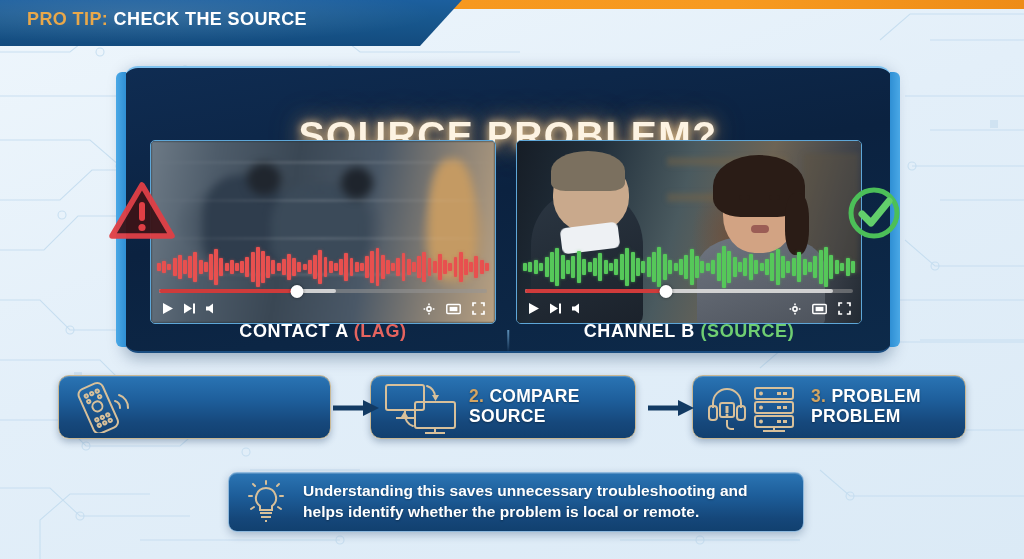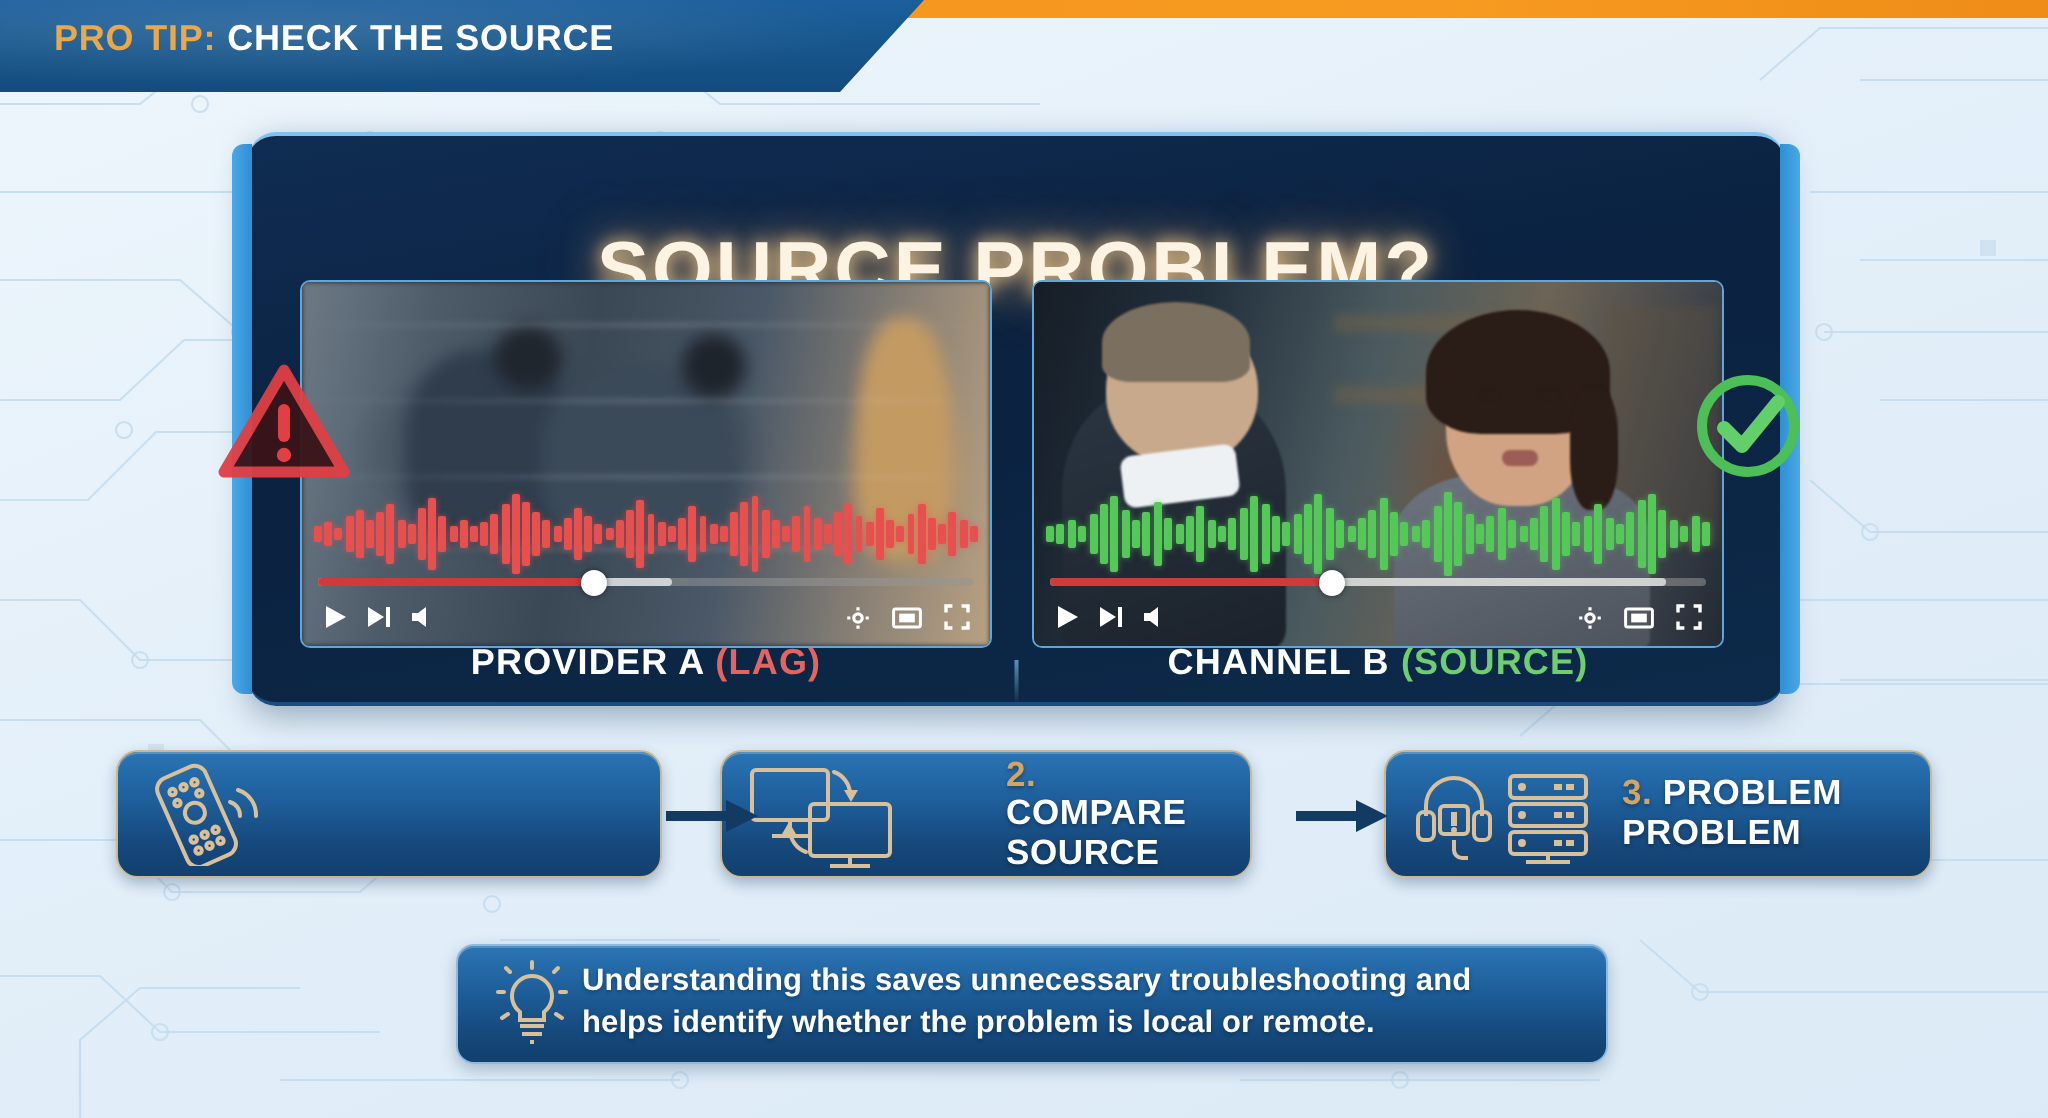--- a/index.html
+++ b/index.html
@@ -156,21 +156,21 @@
   
   .step {
     position:absolute; top:375px; height:64px;
     border-radius:11px;
     background:linear-gradient(180deg,#2a74b4 0%,#1e5f9c 38%,#16487c 75%,#12406f 100%);
     border:1.5px solid #c9b894;
     box-shadow:0 3px 7px rgba(20,50,90,.30), inset 0 1px 0 rgba(255,255,255,.22);
     display:flex; align-items:center; padding:0 12px;
   }
   #step-1 { left:58px;  width:273px; }
-  #step-2 { left:360px; width:266px;gap:44px; }
+  #step-2 { left:370px; width:266px; }
   #step-3 { left:692px; width:274px; }
 
   .step-icon { flex:0 0 auto; display:flex; align-items:center; justify-content:center; }
   .step-text {
     margin-left:10px; color:#ffffff;
     font-size:17.5px; font-weight:bold; line-height:1.12; letter-spacing:.3px;
     text-shadow:0 1px 2px rgba(0,0,0,.35);
   }
   .step-num { color:#d3a563; }
 
@@ -181,21 +181,21 @@
   
   #tip-bar {
     position:absolute; left:228px; top:472px; width:576px; height:60px;
     border-radius:9px;
     background:linear-gradient(180deg,#2b75b4 0%,#1d5d99 40%,#15477a 78%,#11406f 100%);
     border:1px solid #8fb9dd;
     box-shadow:0 3px 8px rgba(20,50,90,.28), inset 0 1px 0 rgba(255,255,255,.2);
     display:flex; align-items:center; padding:0 16px;
   }
   #tip-text {
-    margin-left:4px; color:#ffffff;
+    margin-left:16px; color:#ffffff;
     font-size:15.5px; line-height:1.35; font-weight:bold; letter-spacing:.05px;
     text-shadow:0 1px 2px rgba(0,0,0,.3);
   }
 </style>
 </head>
 <body>
 
 <div id="bg-gradient"></div>
 <svg id="bg-circuit" viewBox="0 0 1024 559" preserveAspectRatio="none">
   <g stroke="#c3dcef" stroke-width="1.1" fill="none" opacity=".85">
@@ -405,21 +405,21 @@
 
   <svg id="warn-icon" viewBox="0 0 68 62">
     <g filter="none">
       <path d="M34 5 L64 56 H4 Z" fill="#3a1418" stroke="#e03f45" stroke-width="5.5" stroke-linejoin="round" opacity=".95"></path>
       <rect x="31" y="22" width="6" height="19" rx="3" fill="#e03f45"></rect>
       <circle cx="34" cy="47.5" r="3.6" fill="#e03f45"></circle>
     </g>
   </svg>
 
   <div class="chan-label" id="chan-a-label">
-    <span>PROVIDER A</span>
+    <span>CONTACT A</span>
     <span class="chan-lag">(LAG)</span>
   </div>
 
   <div class="video-card" id="video-b">
     <div class="vid-scene scene-b">
       <div class="blurlayer">
         <div class="shelf" style="left:150px; top:16px; width:120px; height:9px;"></div>
         <div class="shelf" style="left:150px; top:52px; width:120px; height:9px;"></div>
         <div class="shelf" style="left:286px; top:12px; width:56px; height:120px; background:rgba(95,82,62,.4);"></div>
       </div>

